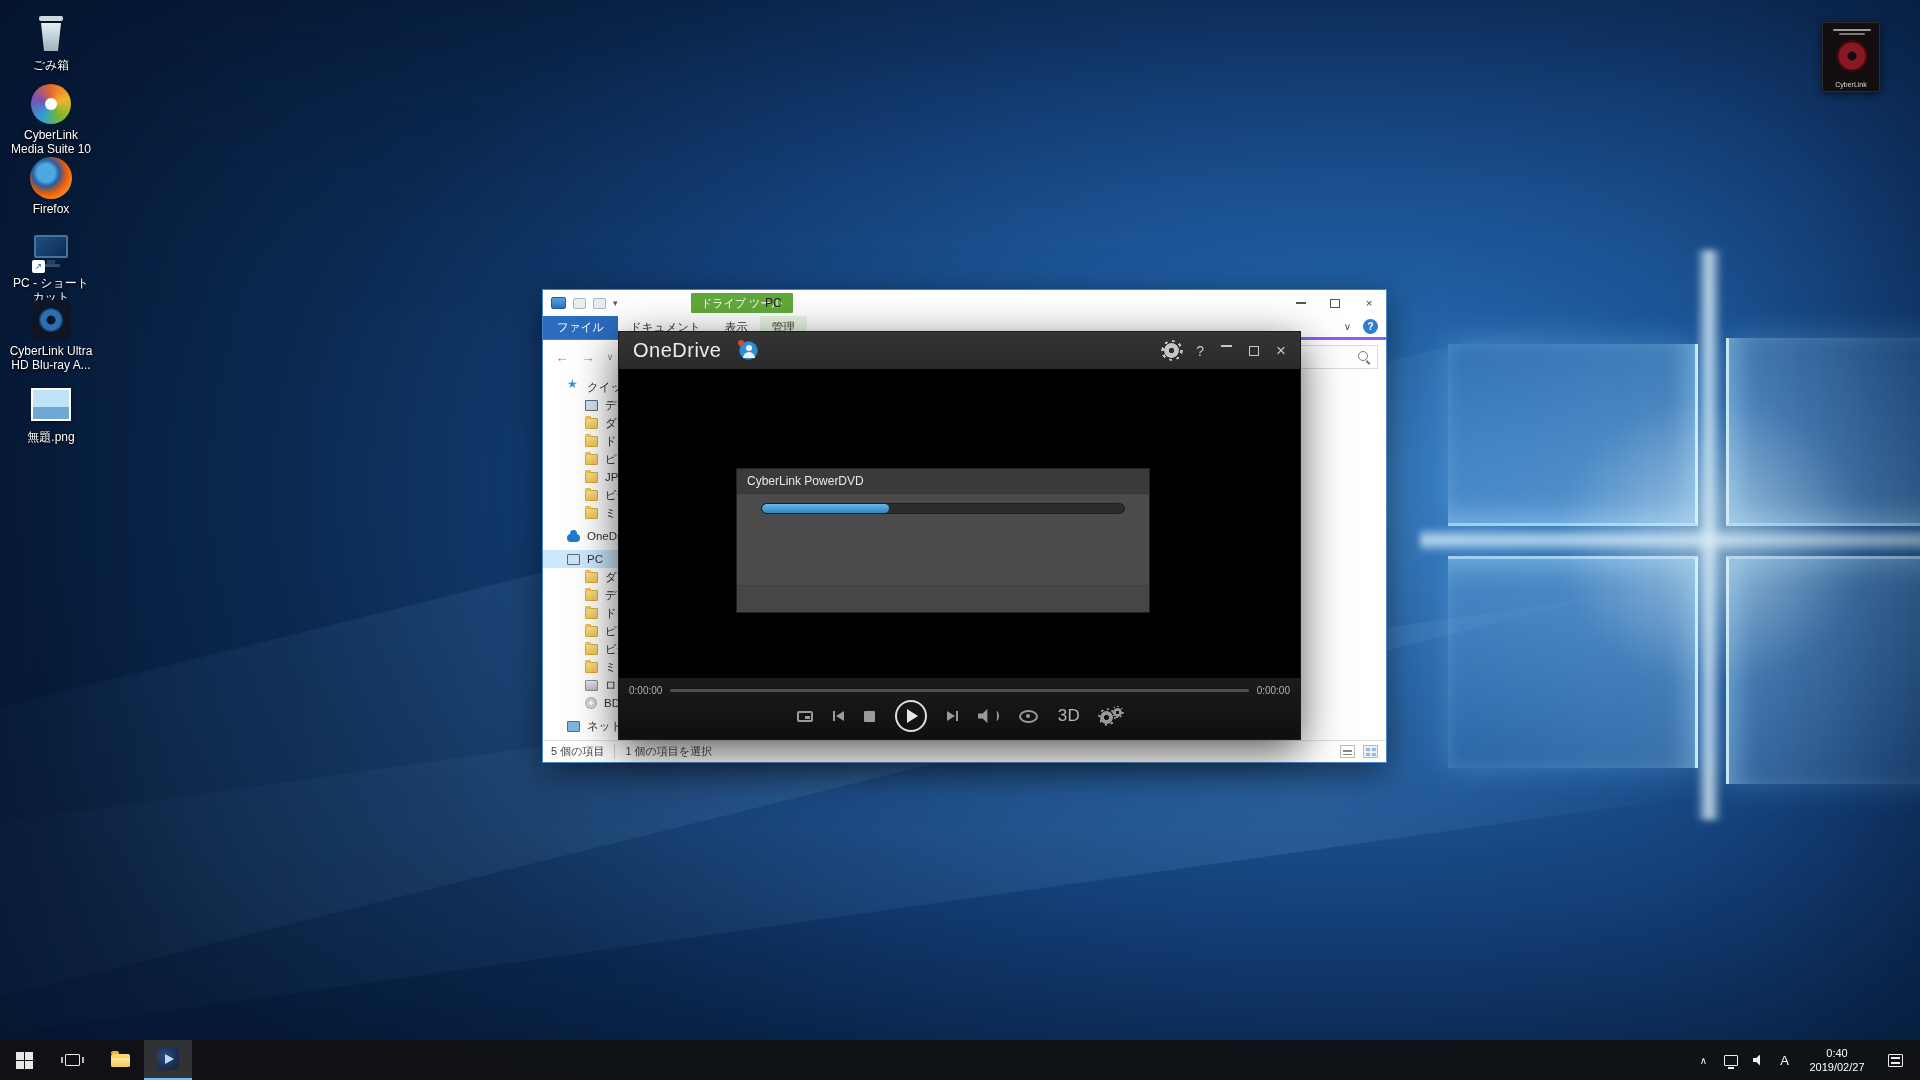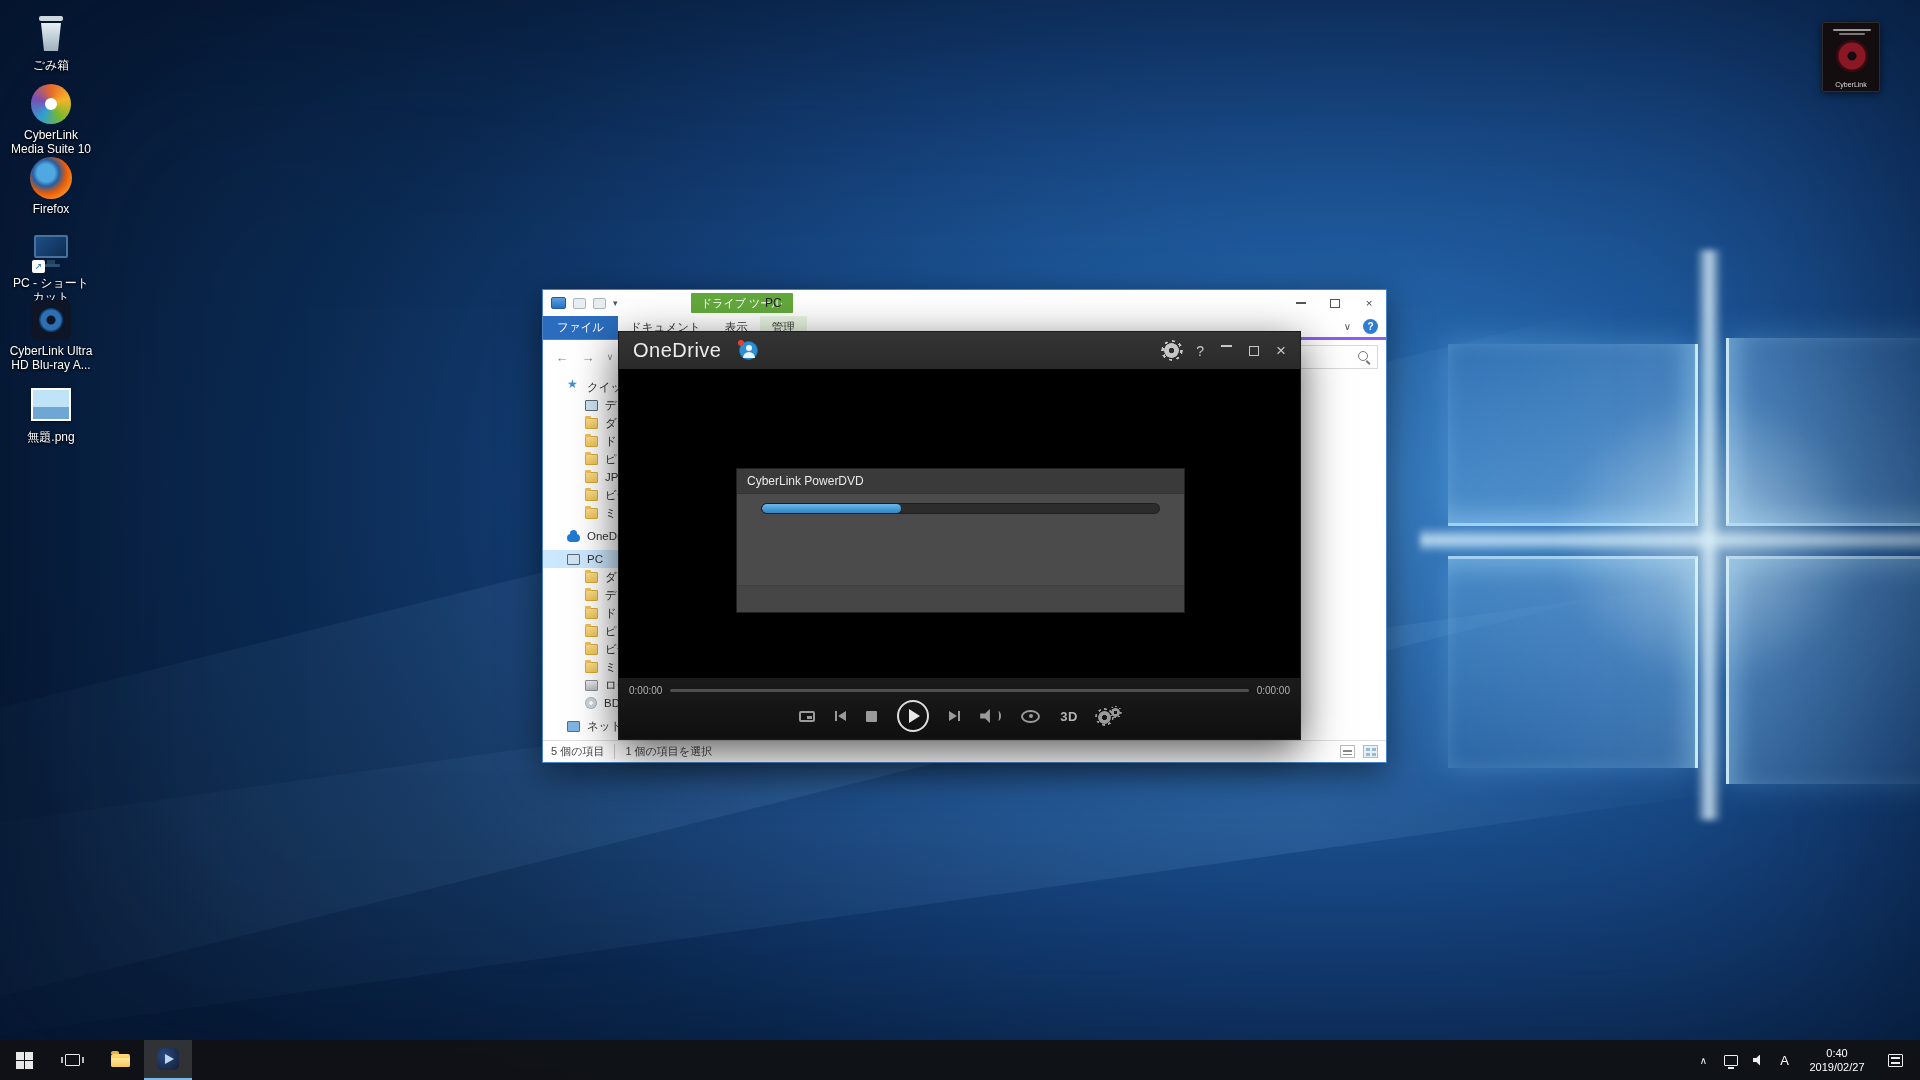--- a/index.html
+++ b/index.html
@@ -155,21 +155,21 @@
     background:radial-gradient(circle,var(--bg) 0 26%,var(--c) 27% 70%,transparent 71%);}
   .gear::before{content:"";position:absolute;inset:-22%;border-radius:50%;
     background:repeating-conic-gradient(var(--c) 0 18deg,transparent 18deg 45deg);
     -webkit-mask:radial-gradient(circle,transparent 0 55%,#000 56%);
     mask:radial-gradient(circle,transparent 0 55%,#000 56%);}
   .pd-glyph{color:#c6c6c6;font-size:14px;line-height:1;}
   .pd-min{width:11px;height:2px;background:#c6c6c6;align-self:flex-end;margin-bottom:12px;}
   .pd-max{width:10px;height:10px;border:1.5px solid #c6c6c6;}
   .pd-close{color:#c6c6c6;font-size:17px;line-height:1;}
   .pd-video{flex:1;background:#000;position:relative;}
-  .pd-dialog{position:absolute;left:117px;top:99px;width:449px;height:145px;display:flex;flex-direction:column;
+  .pd-dialog{position:absolute;left:117px;top:99px;width:414px;height:145px;display:flex;flex-direction:column;
     background:#4b4b4b;border:1px solid #202020;box-shadow:0 6px 20px rgba(0,0,0,.55);}
   .pd-dlg-title{height:25px;flex:0 0 auto;display:flex;align-items:center;padding:0 10px;
     background:#3a3a3a;border-bottom:1px solid #333;color:#e8e8e8;font-size:12px;}
   .pd-dlg-body{padding:11px 24px 0;color:#f0f0f0;font-size:12.5px;line-height:1.35;}
   .pd-progress{margin:9px 24px 0;height:11px;background:#2c2c2c;border:1px solid #1e1e1e;border-radius:6px;overflow:hidden;}
   .pd-progress-fill{height:100%;background:linear-gradient(180deg,#6cb7e8,#2d85c4);border-radius:6px;}
   .pd-dlg-footer{margin-top:auto;height:27px;background:#464646;border-top:1px solid #404040;}
   .pd-bar{height:61px;flex:0 0 auto;display:flex;flex-direction:column;padding:7px 10px 4px;
     background:linear-gradient(180deg,#1b1b1b,#0f0f0f);}
   .pd-seekrow{display:flex;align-items:center;gap:8px;text-align:right;}
@@ -187,21 +187,21 @@
     display:flex;align-items:center;justify-content:center;}
   .pd-play::after{content:"";width:0;height:0;border-top:7px solid transparent;border-bottom:7px solid transparent;
     border-left:11px solid #e8e8e8;margin-left:3px;}
   .pd-vol{display:flex;align-items:center;gap:2px;}
   .spk{width:13px;height:14px;background:#9a9a9a;
     clip-path:polygon(0 32%,38% 32%,75% 0,75% 100%,38% 68%,0 68%);}
   .arc{width:6px;height:10px;border-right:2px solid #9a9a9a;border-radius:50%;}
   .pd-eye{width:19px;height:13px;border:2px solid #9a9a9a;border-radius:50%;
     display:flex;align-items:center;justify-content:center;}
   .pd-eye::after{content:"";width:4px;height:4px;background:#9a9a9a;border-radius:50%;}
-  .pd-3d{font-size:13px;font-weight:bold;color:#b5b5b5;letter-spacing:.5px;}
+  .pd-3d{font-size:17px;font-weight:normal;color:#b5b5b5;letter-spacing:.5px;}
   .pd-gears{position:relative;width:22px;height:17px;}
   .pd-gears .g1{position:absolute;left:0;top:3px;width:13px;height:13px;}
   .pd-gears .g2{position:absolute;right:0;top:0;width:9px;height:9px;}
 
   
   .taskbar{position:absolute;left:0;bottom:0;width:1920px;height:40px;z-index:10;
     background:rgba(16,18,22,.97);display:flex;align-items:stretch;color:#eee;}
   .tb-btn{width:48px;display:flex;align-items:center;justify-content:center;flex:0 0 auto;}
   .win-grid{width:17px;height:17px;display:grid;grid-template-columns:8px 8px;grid-template-rows:8px 8px;gap:1px;}
   .win-grid span{background:#e8e8e8;}

